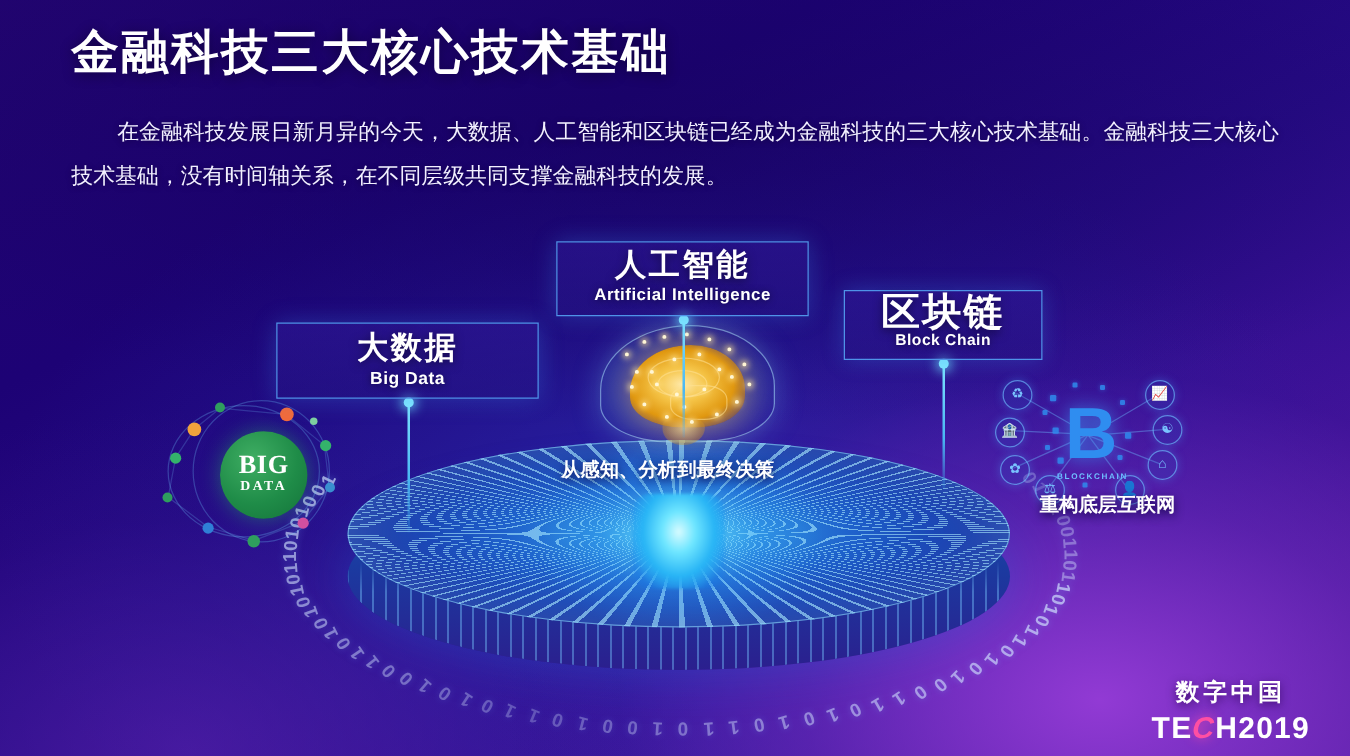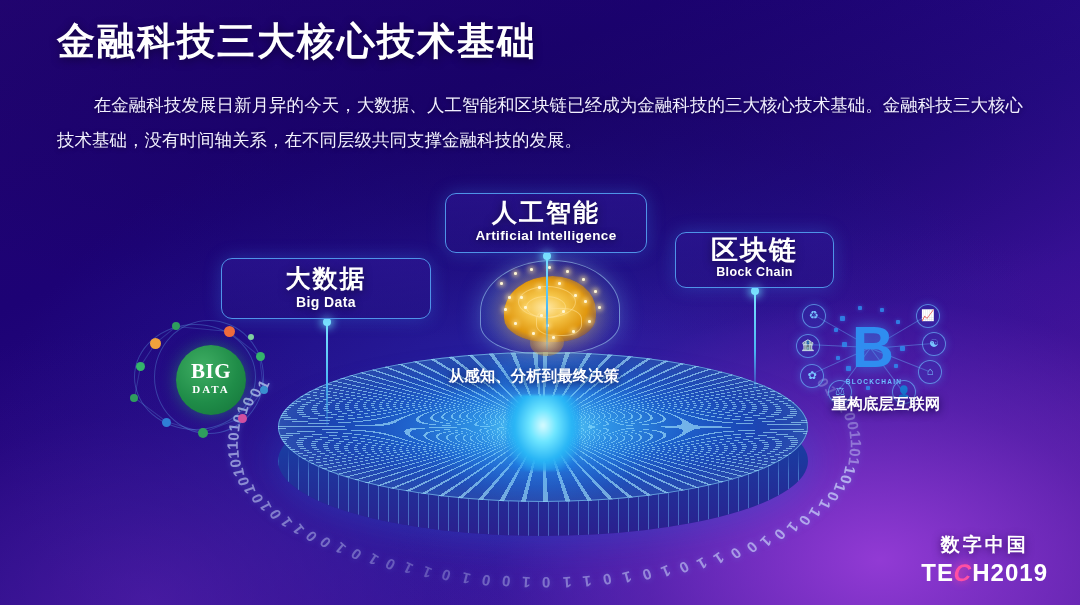--- a/index.html
+++ b/index.html
@@ -79,38 +79,38 @@
   }
 
   
   .binary-ring{position:absolute;left:225px;top:300px;width:640px;height:290px;pointer-events:none;}
   .bin{position:absolute;color:#cfe2ff;font-family:"Liberation Sans",sans-serif;
     font-size:15px;font-weight:600;opacity:0.62;
     text-shadow:0 0 6px rgba(130,190,255,0.55);}
 
   
   .label-box{position:absolute;box-sizing:border-box;
-    border:1.5px solid #4f93e8;border-radius:11px;
+    border:1.5px solid #4f93e8;border-radius:0;
     background:linear-gradient(180deg,rgba(46,24,150,0.55) 0%,rgba(36,18,130,0.45) 100%);
     text-align:center;box-shadow:0 0 18px rgba(60,140,240,0.30);}
   .label-cn{color:#ffffff;font-weight:bold;letter-spacing:2px;
     text-shadow:0 2px 8px rgba(0,0,0,0.5);}
   .label-en{color:#ffffff;font-weight:bold;letter-spacing:0.4px;
     text-shadow:0 1px 6px rgba(0,0,0,0.5);}
 
   #box-bigdata{left:221px;top:258px;width:210px;height:61px;}
   #box-bigdata .label-cn{font-size:25px;line-height:31px;padding-top:4px;}
   #box-bigdata .label-en{font-size:14px;line-height:17px;}
 
   #box-ai{left:445px;top:193px;width:202px;height:60px;}
   #box-ai .label-cn{font-size:25px;line-height:30px;padding-top:3px;}
   #box-ai .label-en{font-size:13.5px;line-height:17px;}
 
   #box-bc{left:675px;top:232px;width:159px;height:56px;}
-  #box-bc .label-cn{font-size:27px;line-height:28px;padding-top:3px;}
+  #box-bc .label-cn{font-size:31px;line-height:28px;padding-top:3px;}
   #box-bc .label-en{font-size:12.5px;line-height:16px;}
 
   
   .stem{position:absolute;width:1.6px;
     background:linear-gradient(180deg,#7fe3ff 0%,#49b6f2 60%,rgba(60,160,240,0.15) 100%);}
   .stem .knob{position:absolute;left:50%;top:-4px;width:8px;height:8px;
     margin-left:-4px;border-radius:50%;background:#7fe9ff;
     box-shadow:0 0 9px 2px rgba(110,230,255,0.85);}
 
   
@@ -163,21 +163,21 @@
   .bc-word{position:absolute;left:40px;top:76px;width:76px;text-align:center;
     font-size:6.5px;font-weight:bold;color:#6fc0ff;letter-spacing:1.3px;}
   .bc-icon{position:absolute;width:22px;height:22px;border-radius:50%;
     border:1px solid rgba(110,190,255,0.65);
     background:rgba(40,90,200,0.18);
     color:#79c4ff;font-size:11px;line-height:21px;text-align:center;
     box-shadow:0 0 8px rgba(70,160,250,0.35);}
   .bc-link{position:absolute;height:1px;background:rgba(110,190,255,0.40);transform-origin:0 0;}
 
   
-  #logo{position:absolute;right:32px;bottom:18px;text-align:center;color:#ffffff;}
+  #logo{position:absolute;right:32px;bottom:8px;text-align:center;color:#ffffff;}
   #logo-cn{font-size:19px;font-weight:bold;letter-spacing:3px;line-height:26px;
     text-shadow:0 2px 8px rgba(40,0,80,0.7);}
   #logo-tech{font-size:24px;font-weight:bold;letter-spacing:1px;line-height:29px;
     font-family:"Liberation Sans",sans-serif;white-space:nowrap;}
   #logo-tech .swoosh{display:inline-block;color:#ff4fa3;transform:skewX(-12deg);
     text-shadow:0 0 8px rgba(255,80,165,0.8);}
   #logo-sub{font-size:15px;font-weight:bold;letter-spacing:2px;line-height:22px;
     text-align:right;padding-right:4px;}
 </style>
 </head>

